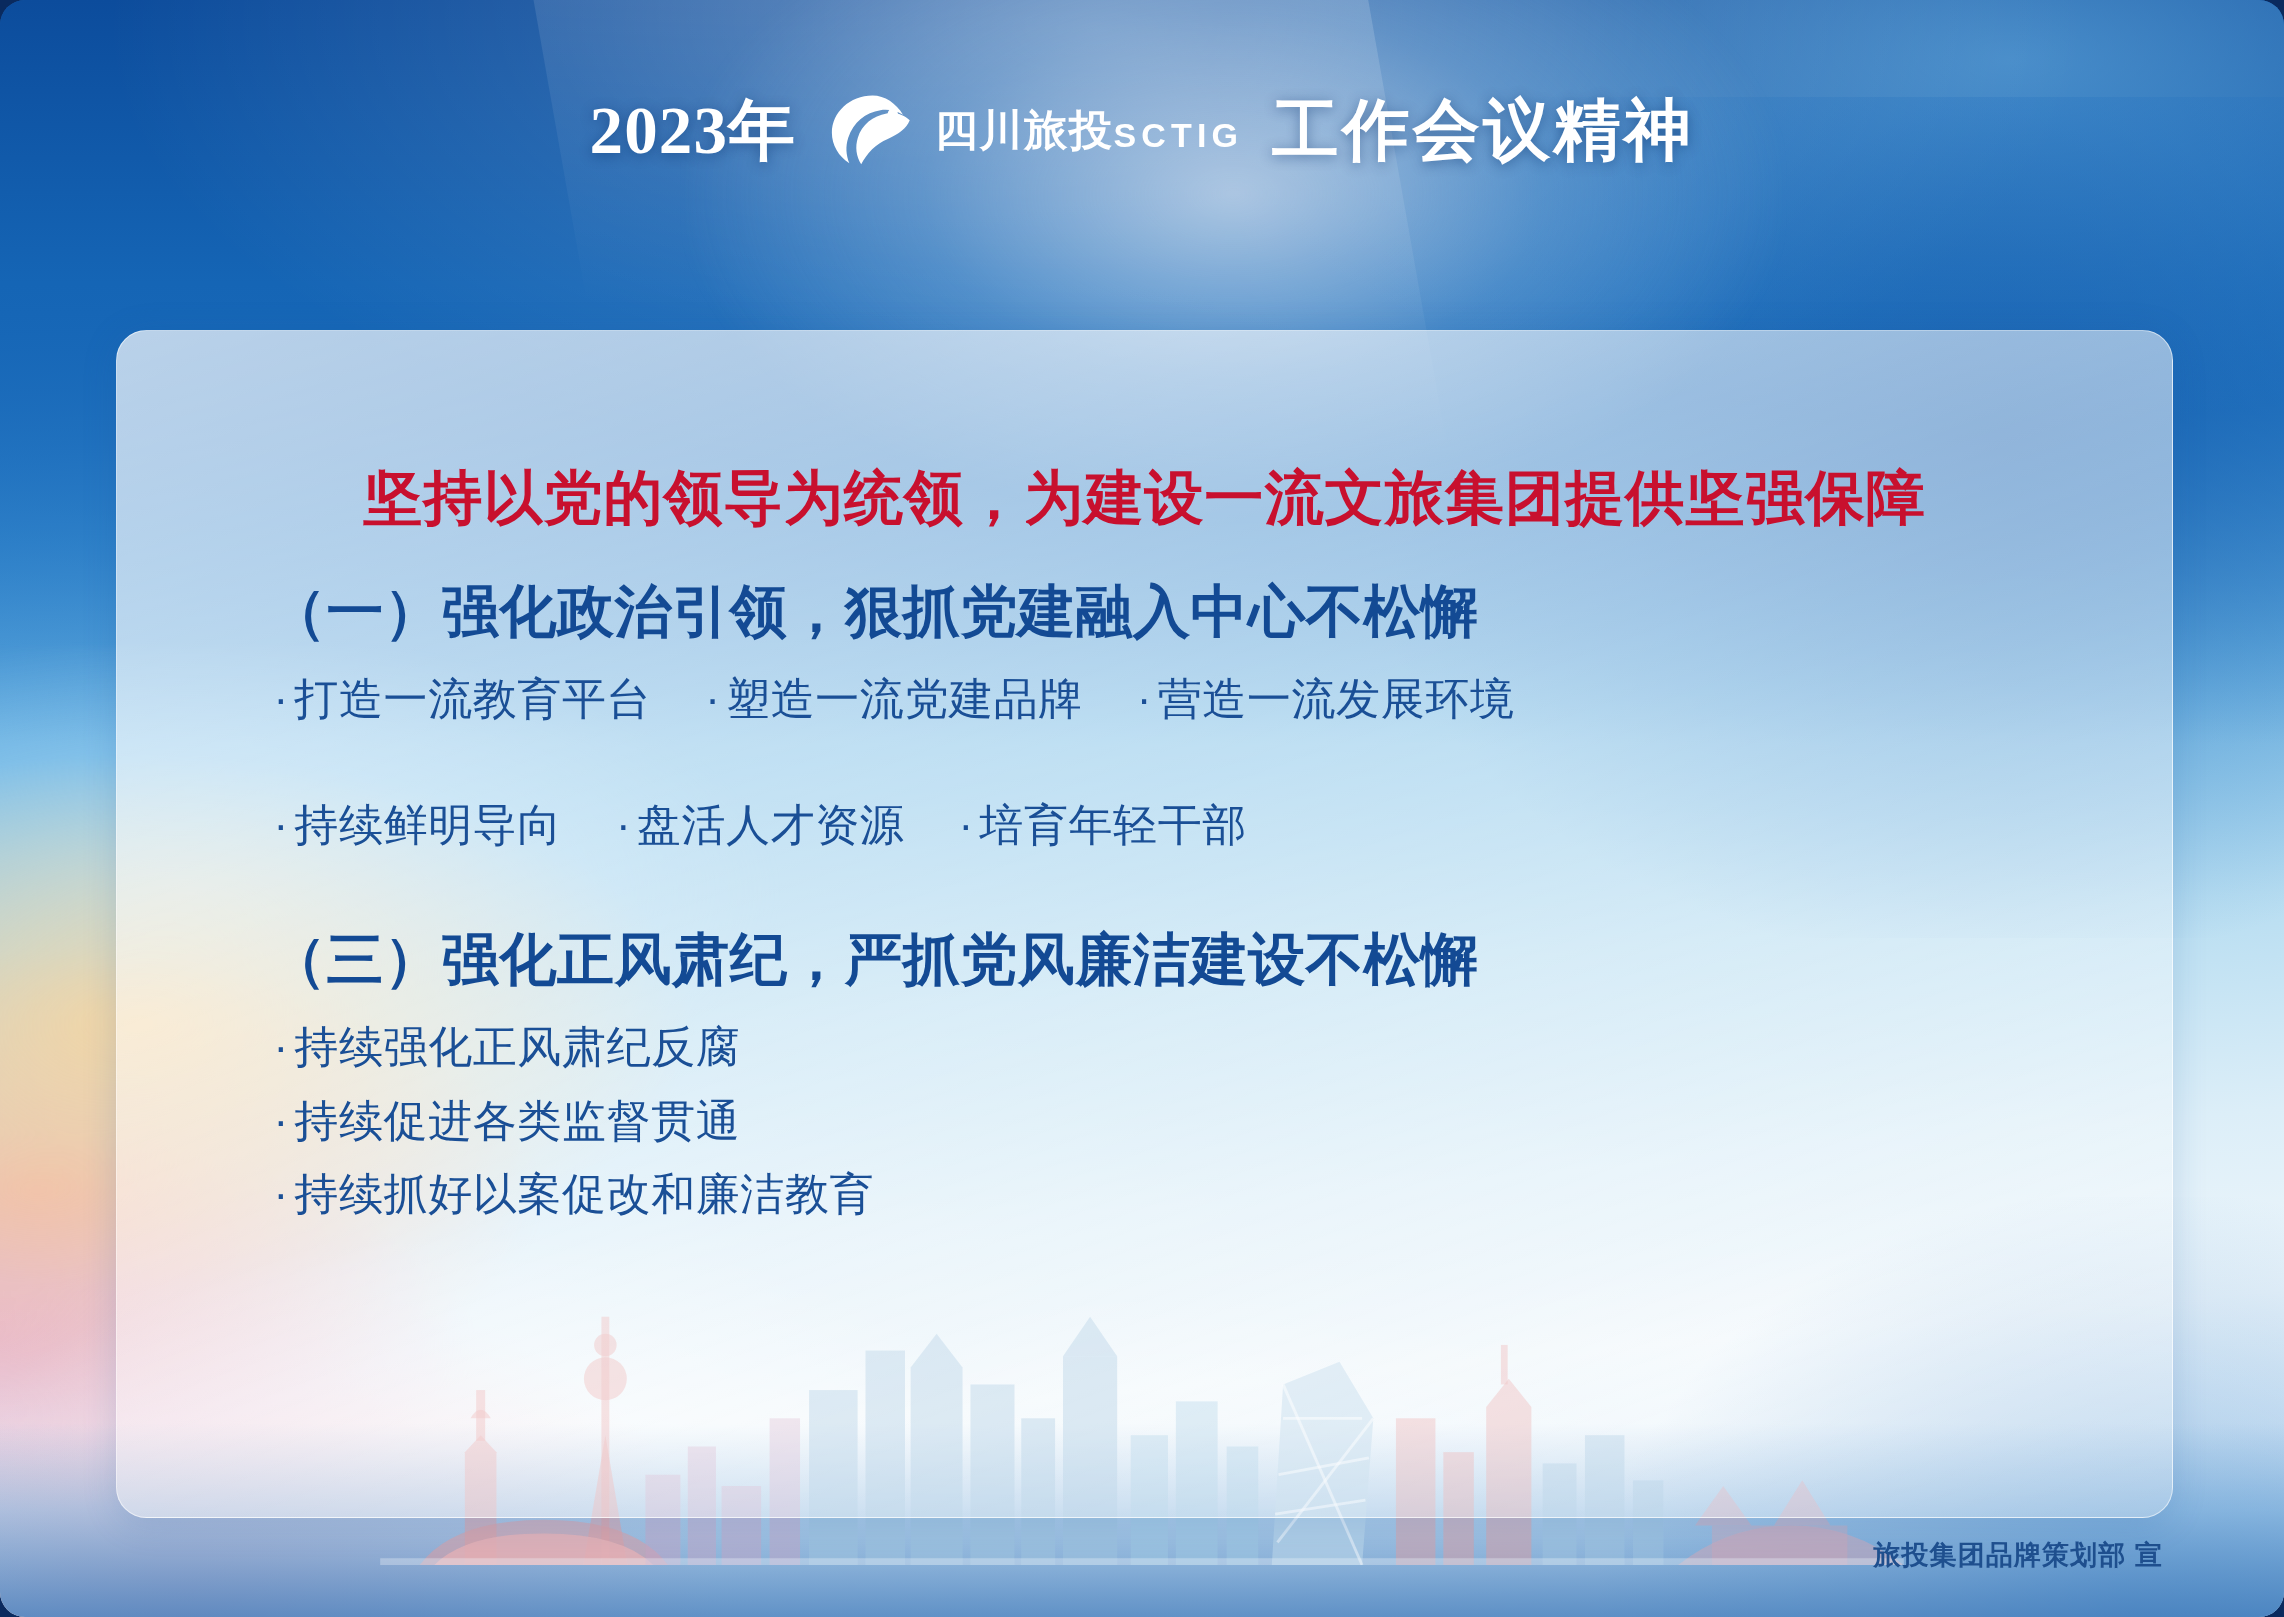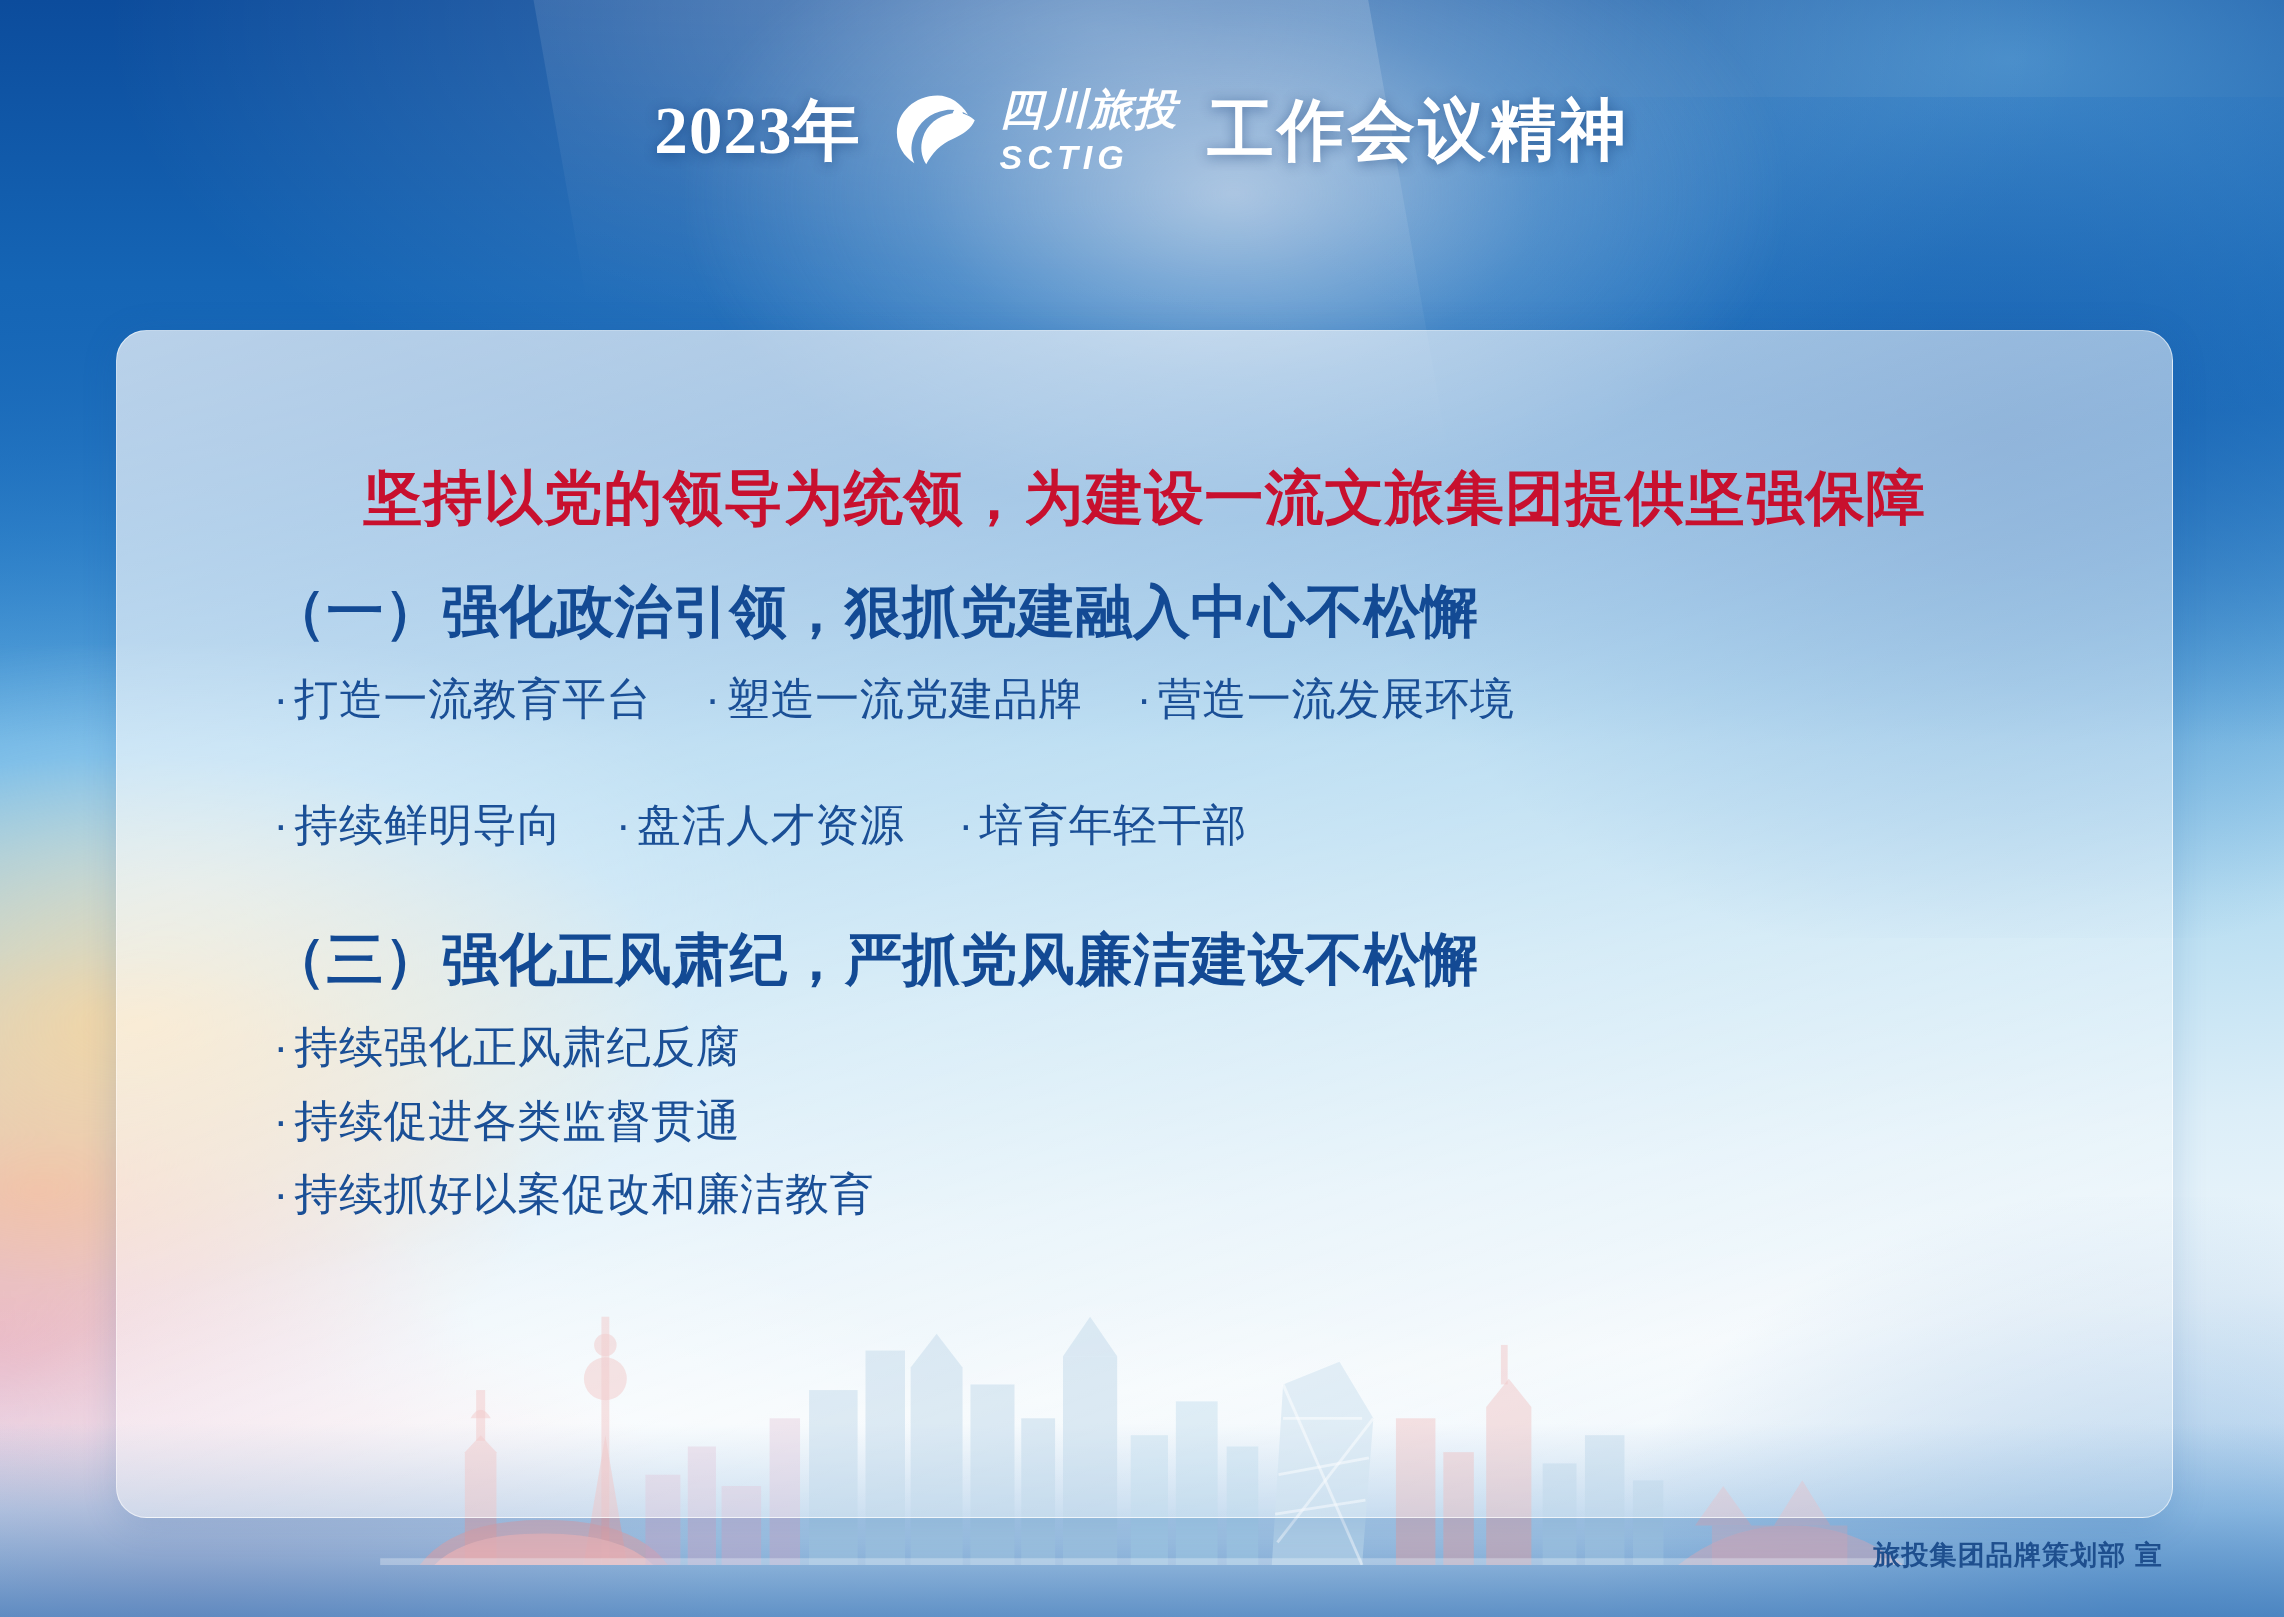--- a/index.html
+++ b/index.html
@@ -8,20 +8,21 @@
     padding: 0;
     background: #0a2a5e;
   }
   #poster {
     position: relative;
     width: 2284px;
     height: 1617px;
     overflow: hidden;
     font-family: "Liberation Sans", "DejaVu Sans", sans-serif;
     background: linear-gradient(175deg, #1658a8 0%, #1c6cc0 14%, #3f93d6 30%, #79bde6 46%, #b7ddf1 60%, #dceef8 72%, #eef6fb 82%, #dfeefa 92%, #9cc8e8 100%);
+    border-radius: 25px;
   }
 
   
   .bg-layer { position: absolute; pointer-events: none; }
 
   .bg-topglow {
     left: 0; top: 0; width: 100%; height: 46%;
     background:
       radial-gradient(ellipse 62% 88% at 48% 4%, rgba(255,255,255,0.30) 0%, rgba(255,255,255,0.10) 38%, rgba(255,255,255,0.0) 70%),
       radial-gradient(ellipse 50% 70% at 88% 8%, rgba(120,190,235,0.55) 0%, rgba(120,190,235,0.0) 70%),
@@ -112,24 +113,23 @@
     white-space: nowrap;
   }
   .logo-wrap {
     display: flex;
     align-items: center;
     gap: 14.7px;
   }
   .logo-mark { width: 95px; height: 79px; }
   .logo-text {
     display: flex;
-    flex-direction: column;
+    flex-direction: row;
     align-items: flex-start;
     line-height: 1.0;
-    font-style: italic;
   }
   .logo-cn {
     font-size: 43px;
     font-weight: bold;
     color: #ffffff;
     letter-spacing: 1.7px;
     white-space: nowrap;
   }
   .logo-en {
     font-size: 34px;

